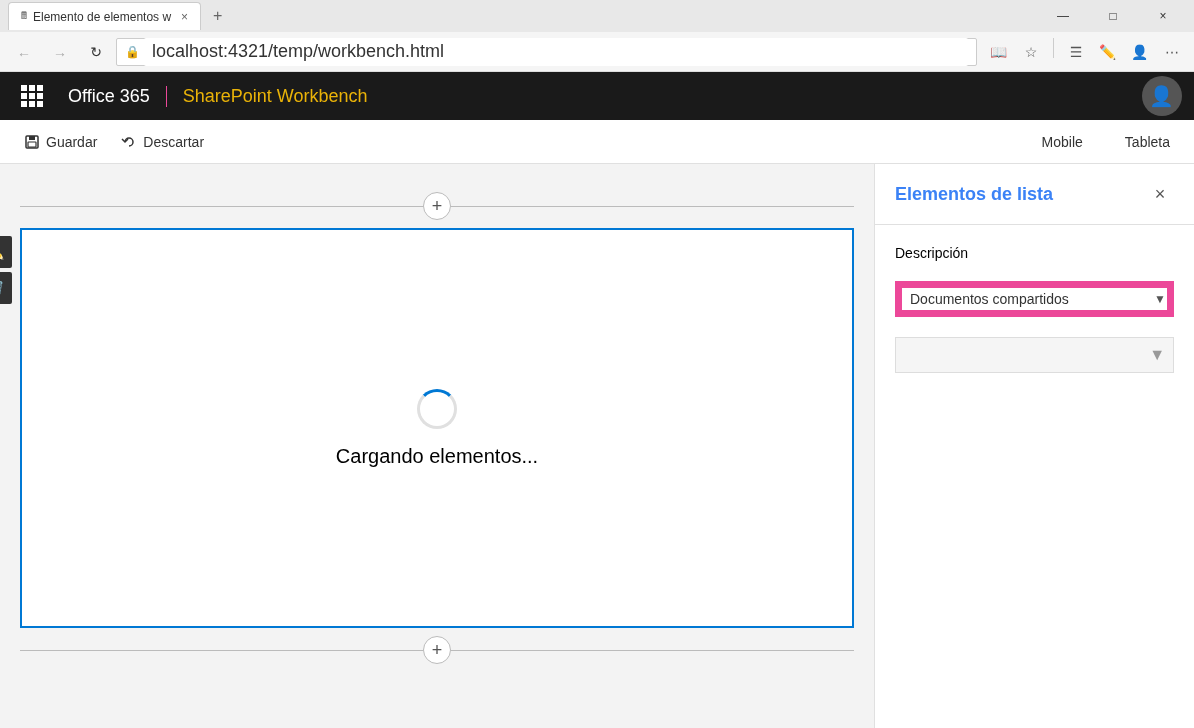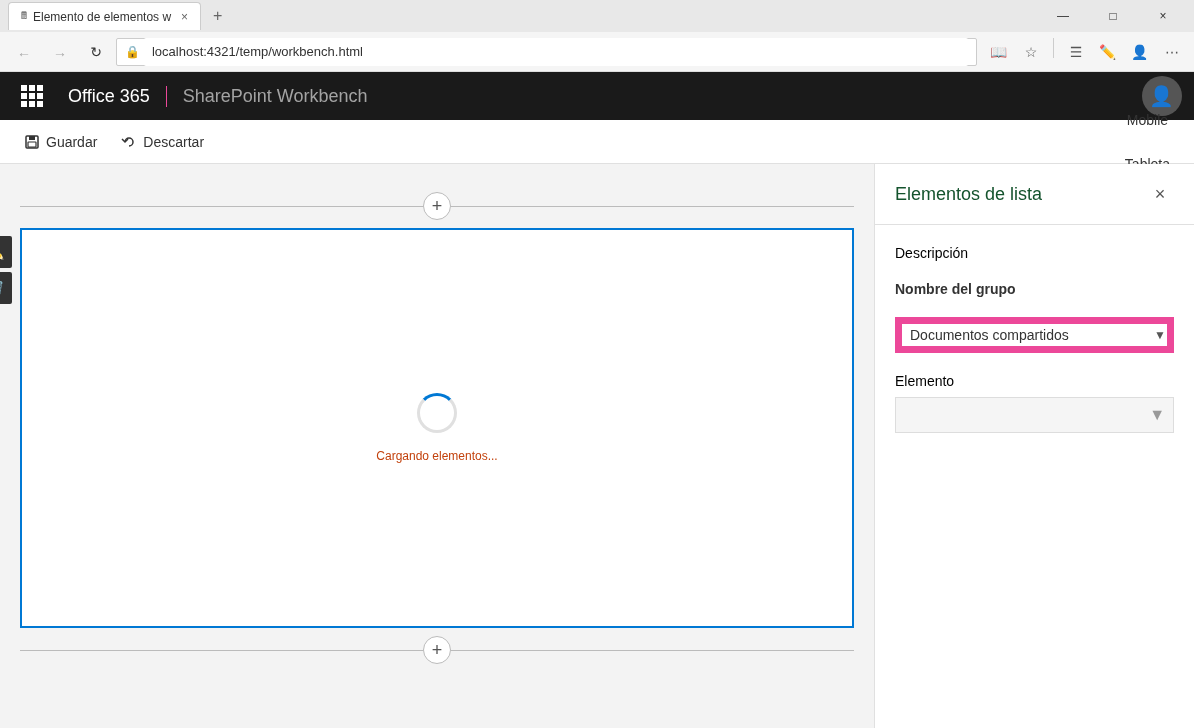--- a/index.html
+++ b/index.html
@@ -22,55 +22,55 @@
     .address-input { flex: 1; height: 28px; border: 1px solid #ccc; border-radius: 2px; padding: 0 8px; font-size: 13px; color: #333; background: white; outline: none; }
     .toolbar-icons { display: flex; gap: 4px; margin-left: 4px; }
     .toolbar-icon { width: 28px; height: 28px; border: none; background: none; cursor: pointer; font-size: 14px; color: #555; border-radius: 2px; display: flex; align-items: center; justify-content: center; }
 
     
     .app-header { background: #1a1a1a; height: 48px; display: flex; align-items: center; padding: 0 12px; gap: 0; }
     .waffle-icon { width: 40px; height: 40px; display: flex; align-items: center; justify-content: center; cursor: pointer; }
     .waffle-grid { display: grid; grid-template-columns: repeat(3,6px); grid-template-rows: repeat(3,6px); gap: 2px; }
     .waffle-dot { width: 6px; height: 6px; background: white; }
     .office-logo { color: white; font-size: 18px; font-weight: 300; padding: 0 16px; border-right: 1px solid #ec4899; }
-    .app-name { color: #a3a3a3; font-size: 18px; font-weight: 300; padding-left: 16px; }
+    .app-name { color: #eab308; font-size: 18px; font-weight: 300; padding-left: 16px; }
     .header-spacer { flex: 1; }
     .user-avatar { width: 40px; height: 40px; background: #555; border-radius: 50%; display: flex; align-items: center; justify-content: center; color: white; font-size: 20px; cursor: pointer; }
 
     
     .toolbar { height: 44px; background: white; display: flex; align-items: center; padding: 0 16px; gap: 8px; border-bottom: 1px solid #e0e0e0; }
     .toolbar-action { display: flex; align-items: center; gap: 6px; cursor: pointer; font-size: 14px; color: #333; background: none; border: none; padding: 4px 8px; border-radius: 2px; }
     .toolbar-action svg { width: 16px; height: 16px; }
     .toolbar-separator { flex: 1; }
-    .view-toggle { display: flex; align-items: center; gap: 20px; flex-direction: column; }
+    .view-toggle { display: flex; align-items: center; gap: 20px; }
     .view-btn { display: flex; align-items: center; gap: 6px; cursor: pointer; font-size: 14px; color: #333; background: none; border: none; padding: 4px 8px; border-radius: 2px; }
 
     
     .main-area { display: flex; height: calc(728px - 32px - 40px - 48px - 44px); }
     .canvas-area { flex: 1; overflow-y: auto; background: #f3f3f3; padding: 20px; position: relative; }
 
     
     .add-section { display: flex; align-items: center; justify-content: center; margin: 8px 0; position: relative; }
     .section-line { position: absolute; left: 0; right: 0; height: 1px; background: #bbb; }
     .add-btn { width: 28px; height: 28px; border-radius: 50%; background: white; border: 1px solid #bbb; display: flex; align-items: center; justify-content: center; cursor: pointer; font-size: 18px; color: #555; z-index: 1; }
 
     
     .webpart-container { position: relative; margin: 8px 0; }
     .webpart-actions { position: absolute; left: -40px; top: 8px; display: flex; flex-direction: column; gap: 4px; }
     .webpart-action-btn { width: 32px; height: 32px; background: #333; border: none; cursor: pointer; display: flex; align-items: center; justify-content: center; color: white; font-size: 14px; border-radius: 2px; }
 
     .webpart-frame { background: white; border: 2px solid #0078d4; min-height: 400px; display: flex; align-items: center; justify-content: center; flex-direction: column; gap: 16px; }
     .loading-spinner { width: 40px; height: 40px; border: 3px solid #e0e0e0; border-top-color: #0078d4; border-radius: 50%; animation: spin 1s linear infinite; }
     @keyframes spin { to { transform: rotate(360deg); } }
-    .loading-text { color: #c2410c; font-size: 12px; }
+    .loading-text { color: #000000; font-size: 20px; }
 
     
     .side-panel { width: 320px; background: white; border-left: 1px solid #e0e0e0; overflow-y: auto; }
     .panel-header { display: flex; align-items: center; justify-content: space-between; padding: 16px 20px; border-bottom: 1px solid #e0e0e0; }
-    .panel-title { font-size: 18px; font-weight: 400; color: #14532d; }
+    .panel-title { font-size: 18px; font-weight: 700; color: #3b82f6; }
     .panel-close { width: 28px; height: 28px; border: none; background: none; cursor: pointer; font-size: 18px; color: #555; display: flex; align-items: center; justify-content: center; border-radius: 2px; }
     .panel-body { padding: 20px; }
     .panel-field { margin-bottom: 20px; }
     .panel-label { font-size: 14px; color: #000000; margin-bottom: 8px; display: block; }
     .panel-label-bold { font-size: 14px; font-weight: 600; color: #333; margin-bottom: 8px; display: block; }
     .select-wrapper { position: relative; }
     .select-wrapper select { width: 100%; height: 36px; border: 7px solid #ec4899; padding: 0 32px 0 8px; font-size: 14px; color: #333; background: white; appearance: none; cursor: pointer; }
     .select-arrow { position: absolute; right: 8px; top: 50%; transform: translateY(-50%); pointer-events: none; font-size: 12px; color: #555; }
     .disabled-select { background: #f5f5f5; border: 1px solid #ddd; height: 36px; display: flex; align-items: center; justify-content: space-between; padding: 0 8px; color: #999; }
   </style>
@@ -93,21 +93,21 @@
       <button class="win-btn close">×</button>
     </div>
   </div>
 
   <div class="address-bar">
     <button class="nav-btn" disabled="">←</button>
     <button class="nav-btn" disabled="">→</button>
     <button class="nav-btn">↻</button>
     <div style="display:flex;align-items:center;gap:4px;flex:1;border:1px solid #ccc;border-radius:2px;height:28px;padding:0 8px;background:white;">
       <span style="font-size:12px;color:#555;">🔒</span>
-      <input class="address-input" style="border: none; flex: 1 1 0%; font-size: 13px; outline: none;" value="localhost:4321/temp/workbench.html">
+      <input class="address-input" style="border: none; flex: 1 1 0%; font-size: 18px; outline: none;" value="localhost:4321/temp/workbench.html">
     </div>
     <div class="toolbar-icons">
       <button class="toolbar-icon">📖</button>
       <button class="toolbar-icon">☆</button>
       <div style="width:1px;height:20px;background:#ccc;margin:0 4px;"></div>
       <button class="toolbar-icon">☰</button>
       <button class="toolbar-icon">✏️</button>
       <button class="toolbar-icon">👤</button>
       <button class="toolbar-icon">⋯</button>
     </div>
@@ -197,32 +197,28 @@
   <div class="side-panel">
     <div class="panel-header">
       <span class="panel-title">Elementos de lista</span>
       <button class="panel-close">×</button>
     </div>
     <div class="panel-body">
       <div class="panel-field">
         <span class="panel-label">Descripción</span>
       </div>
       <div class="panel-field">
-        <span class="panel-label-bold">Nombre del grupo</span>
-      </div>
-      <div class="panel-field">
         <div class="select-wrapper">
           <select>
             <option>Documentos compartidos</option>
           </select>
           <span class="select-arrow">▼</span>
         </div>
       </div>
       <div class="panel-field">
-        <span class="panel-label">Elemento</span>
         <div class="disabled-select">
           <span></span>
           <span>▼</span>
         </div>
       </div>
     </div>
   </div>
 </div>
 
 </body></html>

